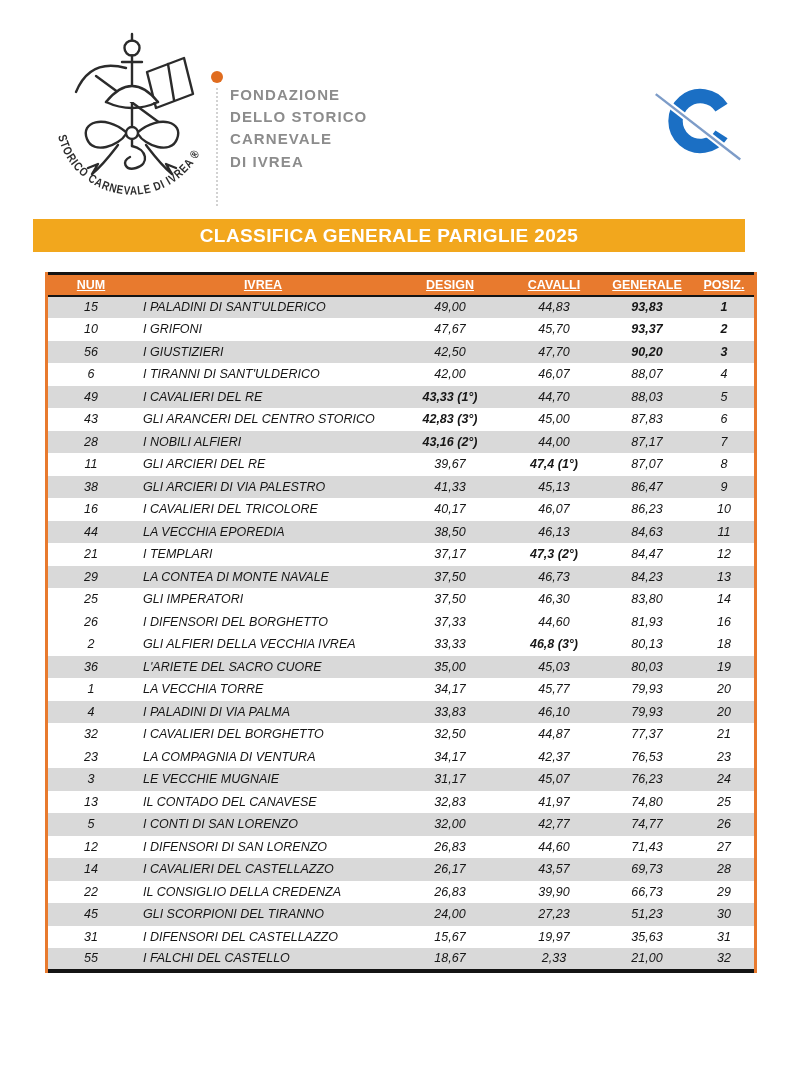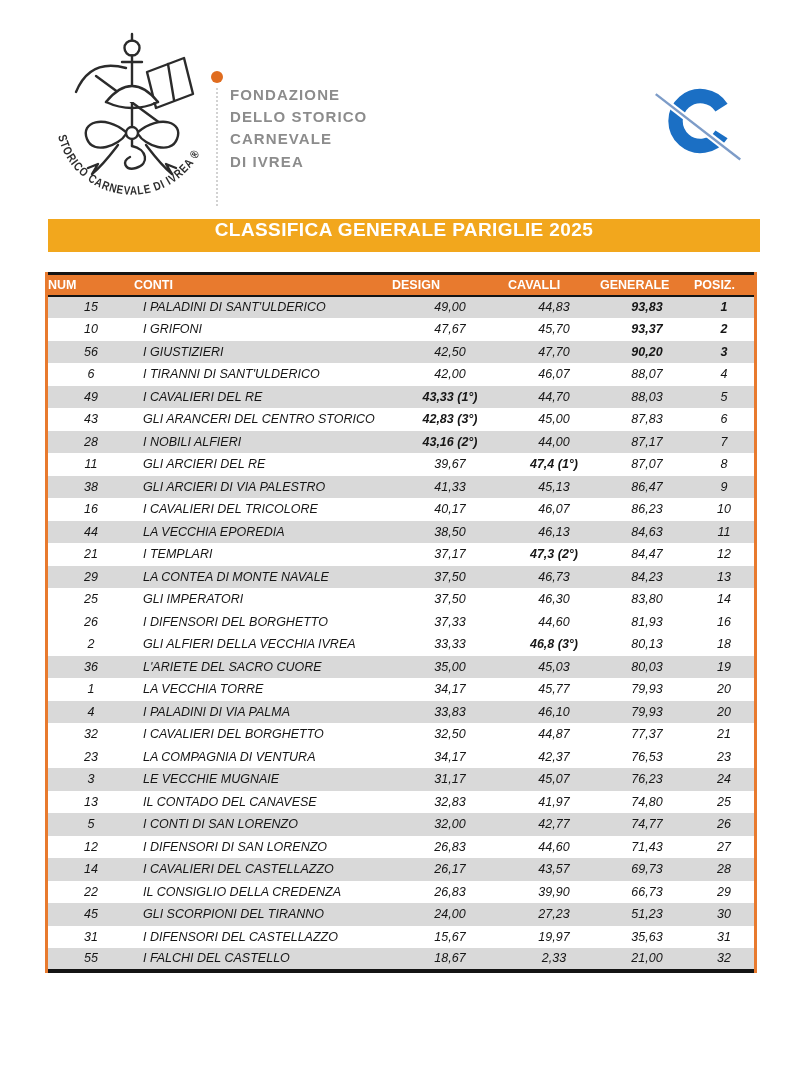--- a/index.html
+++ b/index.html
@@ -31,23 +31,23 @@
     position:absolute;left:230px;top:84px;
     color:var(--foundation-color);
     font-size:15px;font-weight:bold;letter-spacing:1.1px;line-height:1.48;
   }
 
   .c-logo{position:absolute;left:650px;top:78px;width:96px;height:88px;}
   .c-logo svg{width:100%;height:100%;}
 
   
   .banner{
-    position:absolute;left:48px;top:219px;width:712px;height:33px;
+    position:absolute;left:33px;top:219px;width:712px;height:33px;
     background:var(--banner-bg);
-    display:flex;justify-content:center;
+    display:flex;align-items:center;justify-content:center;
   }
   .banner-title{color:#ffffff;font-weight:bold;font-size:19px;letter-spacing:0.4px;}
 
   
   .table-wrap{
     position:absolute;left:45px;top:272px;width:712px;
     border-left:3px solid var(--header-bg);
     border-right:3px solid var(--header-bg);
   }
   table{
@@ -59,22 +59,22 @@
   col.c-carro{width:258px;}
   col.c-design{width:116px;}
   col.c-cavalli{width:92px;}
   col.c-generale{width:94px;}
   col.c-posiz{width:60px;}
   thead tr{
     background:var(--header-bg);height:22px;
     border-bottom:2px solid #141414;
   }
   th{
-    color:#fff;font-size:12.5px;font-weight:bold;text-align:left;
-    padding:0;white-space:nowrap;overflow:hidden;
+    color:#fff;font-size:12.5px;font-weight:bold;text-align:center;
+    padding:0;white-space:nowrap;overflow:hidden;text-decoration:underline;
   }
   tbody tr{height:22.5px;background:#fff;font-style:italic;}
   tbody tr.alt{background:var(--alt-row-bg);}
   td{
     font-size:12.5px;text-align:center;padding:0;
     white-space:nowrap;overflow:hidden;
   }
   td.carro{text-align:left;padding-left:9px;}
   td.b{font-weight:bold;margin-top:42px;}
 </style>
@@ -149,21 +149,21 @@
         <col class="c-num">
           <col class="c-carro">
           <col class="c-design">
         <col class="c-cavalli">
           <col class="c-generale">
           <col class="c-posiz">
       </colgroup>
       <thead>
         <tr id="header-row">
             <th>NUM</th>
-            <th>CONTI</th>
+            <th>IVREA</th>
             <th>DESIGN</th>
             <th>CAVALLI</th>
             <th>GENERALE</th>
             <th>POSIZ.</th>
           </tr>
       </thead>
       <tbody id="table-body">
           <tr class="alt">
             <td class="num">15</td>
             <td class="carro">I PALADINI DI SANT'ULDERICO</td>

